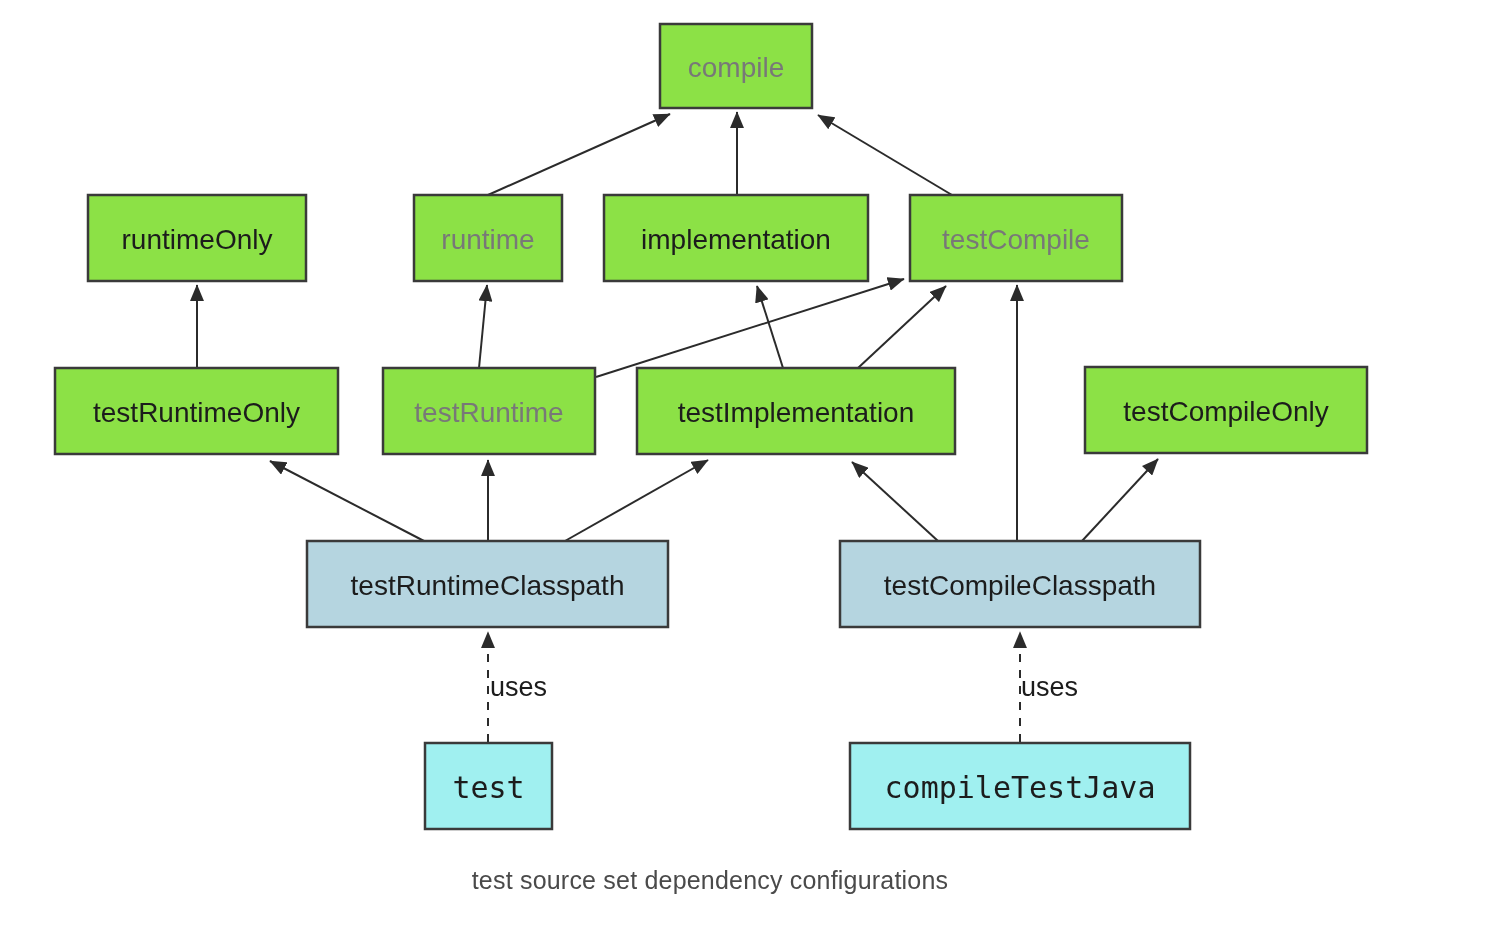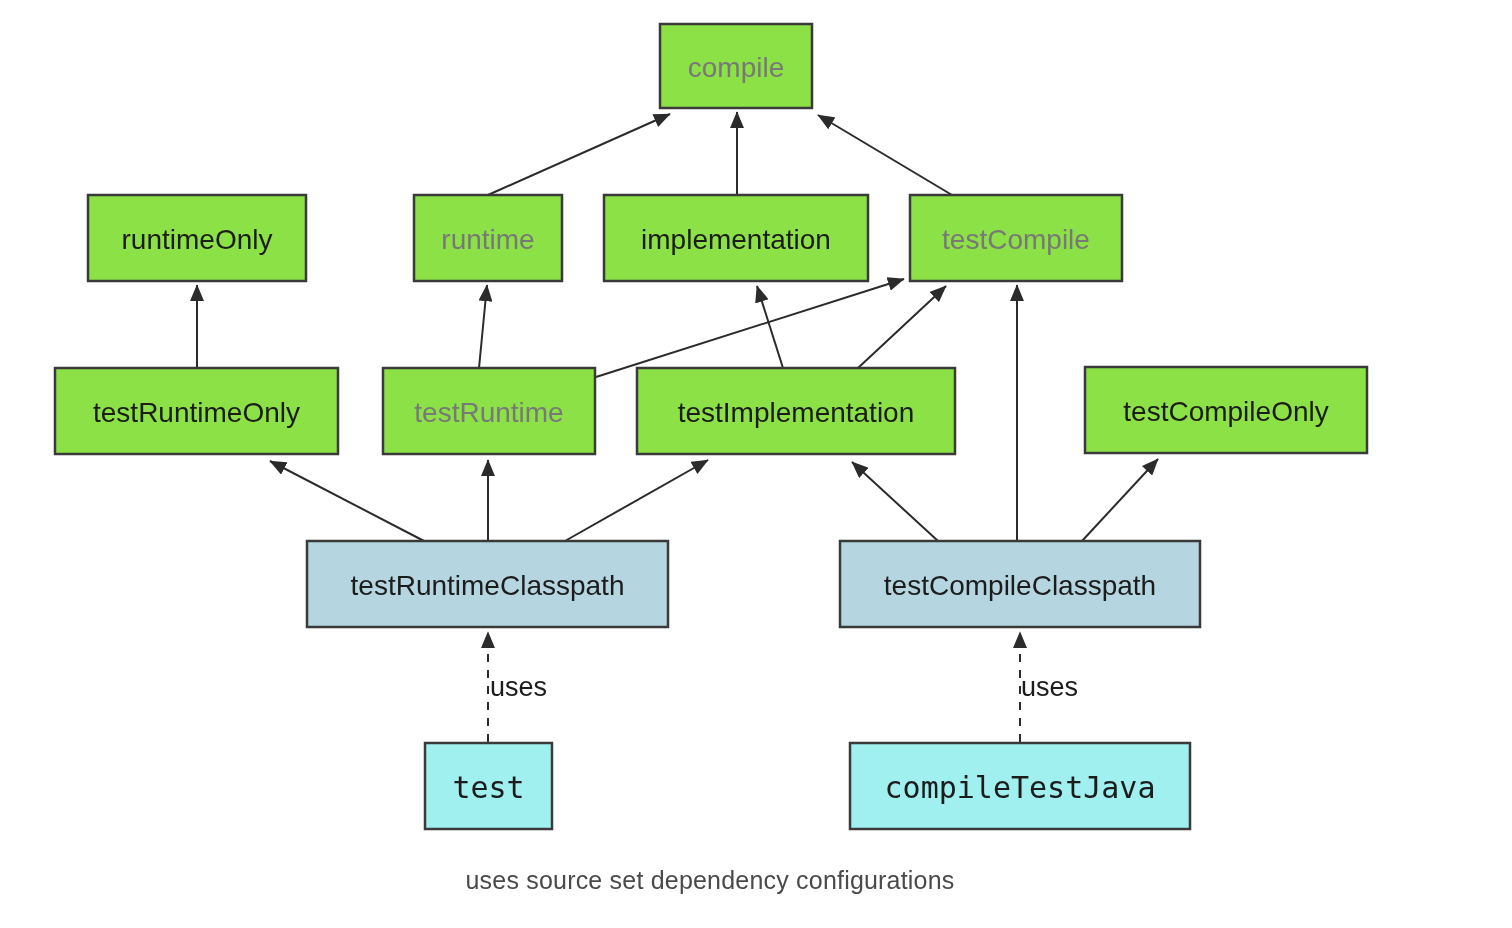--- a/index.html
+++ b/index.html
@@ -100,14 +100,14 @@
       </g>
       <g>
         <rect x="425" y="743" width="127" height="86" fill="#a0f0f0" stroke="#3a3a3a" stroke-width="2.5"></rect>
         <text x="488.5" y="787" fill="#1c1c1c" text-anchor="middle" dominant-baseline="central" class="node-label-mono">test</text>
       </g>
       <g>
         <rect x="850" y="743" width="340" height="86" fill="#a0f0f0" stroke="#3a3a3a" stroke-width="2.5"></rect>
         <text x="1020" y="787" fill="#1c1c1c" text-anchor="middle" dominant-baseline="central" class="node-label-mono">compileTestJava</text>
       </g>
     </svg>
-  <div class="caption">uses source set dependency configurations</div>
+  <div class="caption">test source set dependency configurations</div>
 </div>
 
 </body></html>

